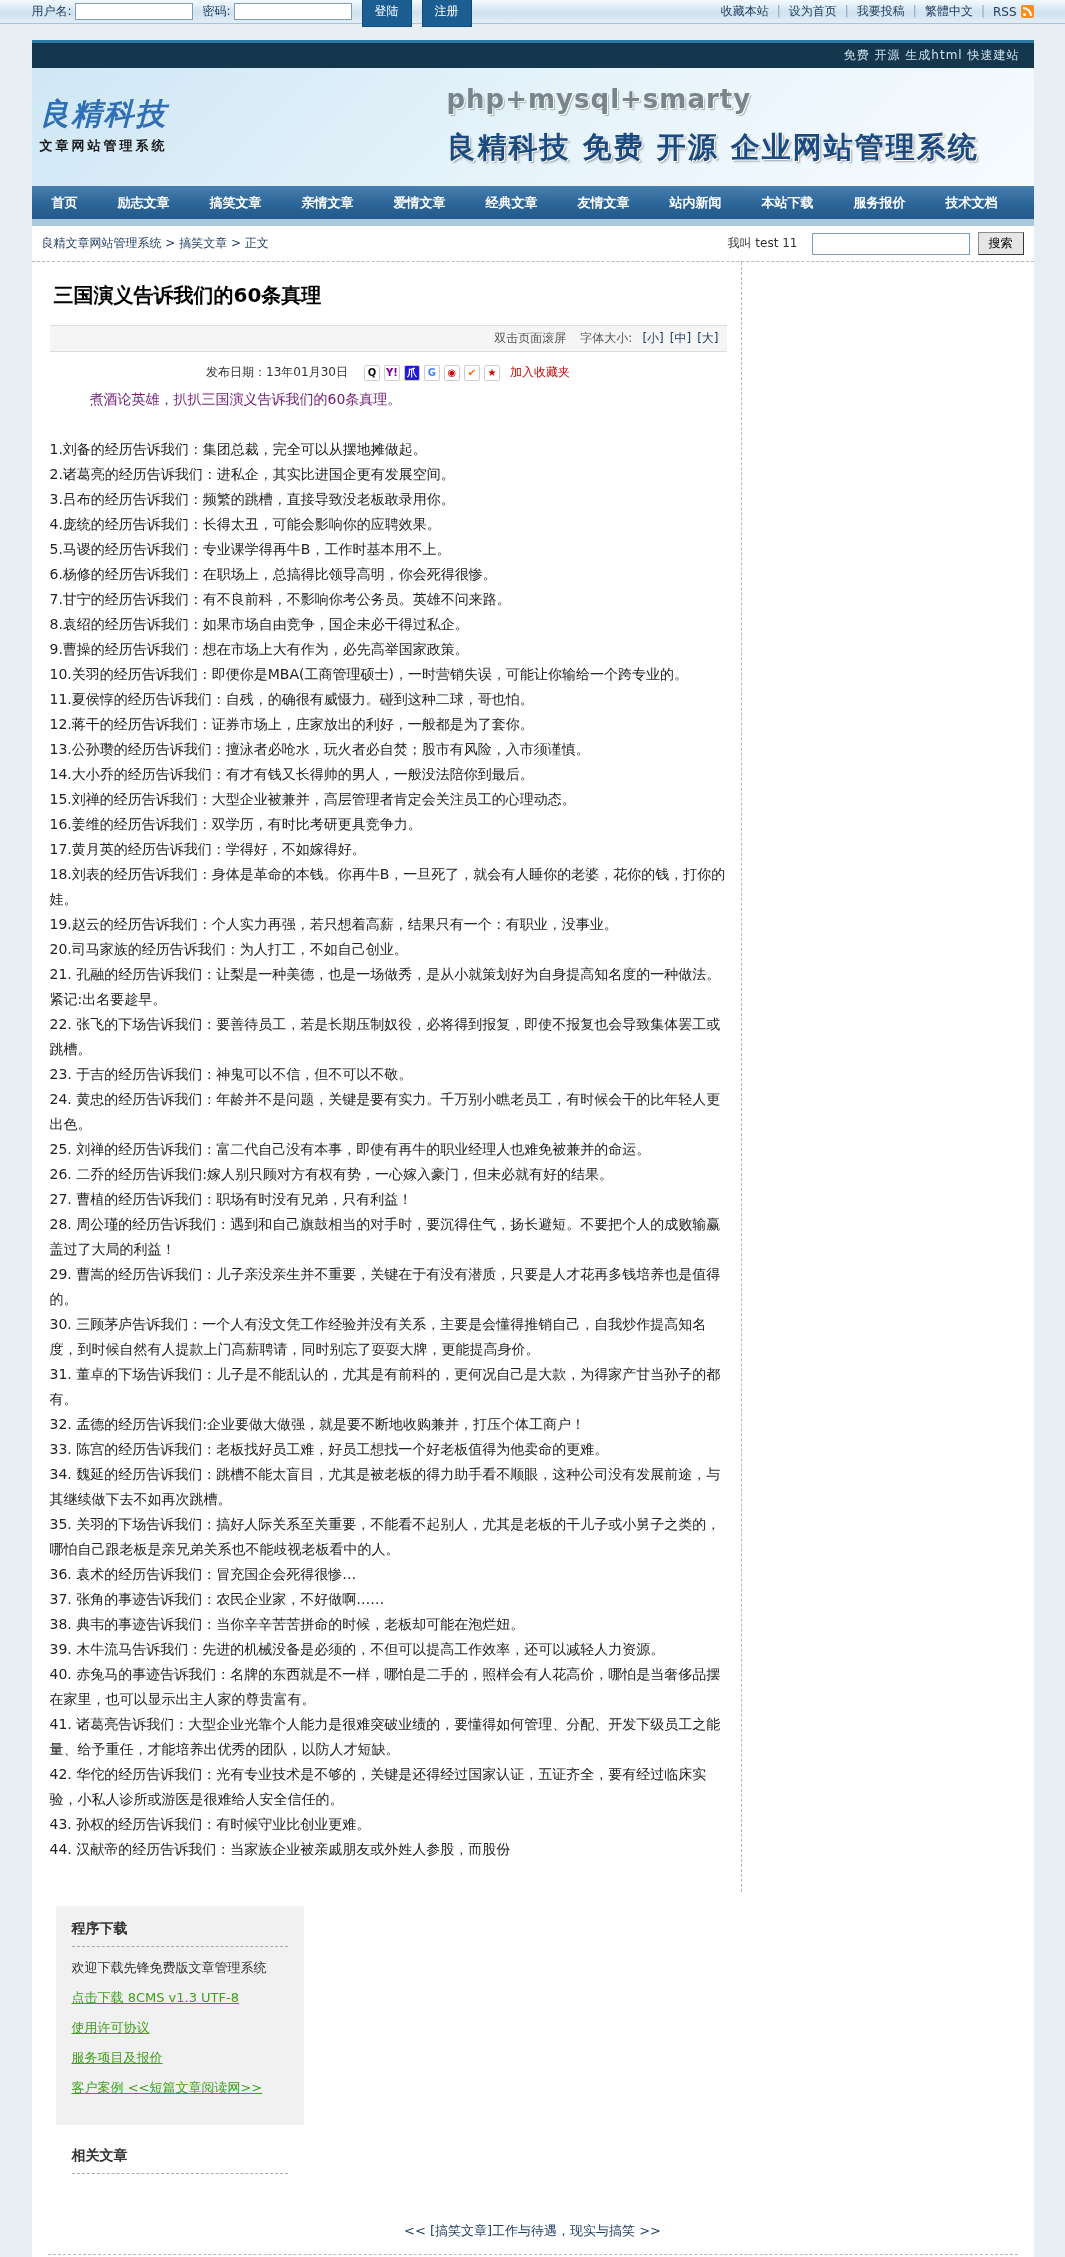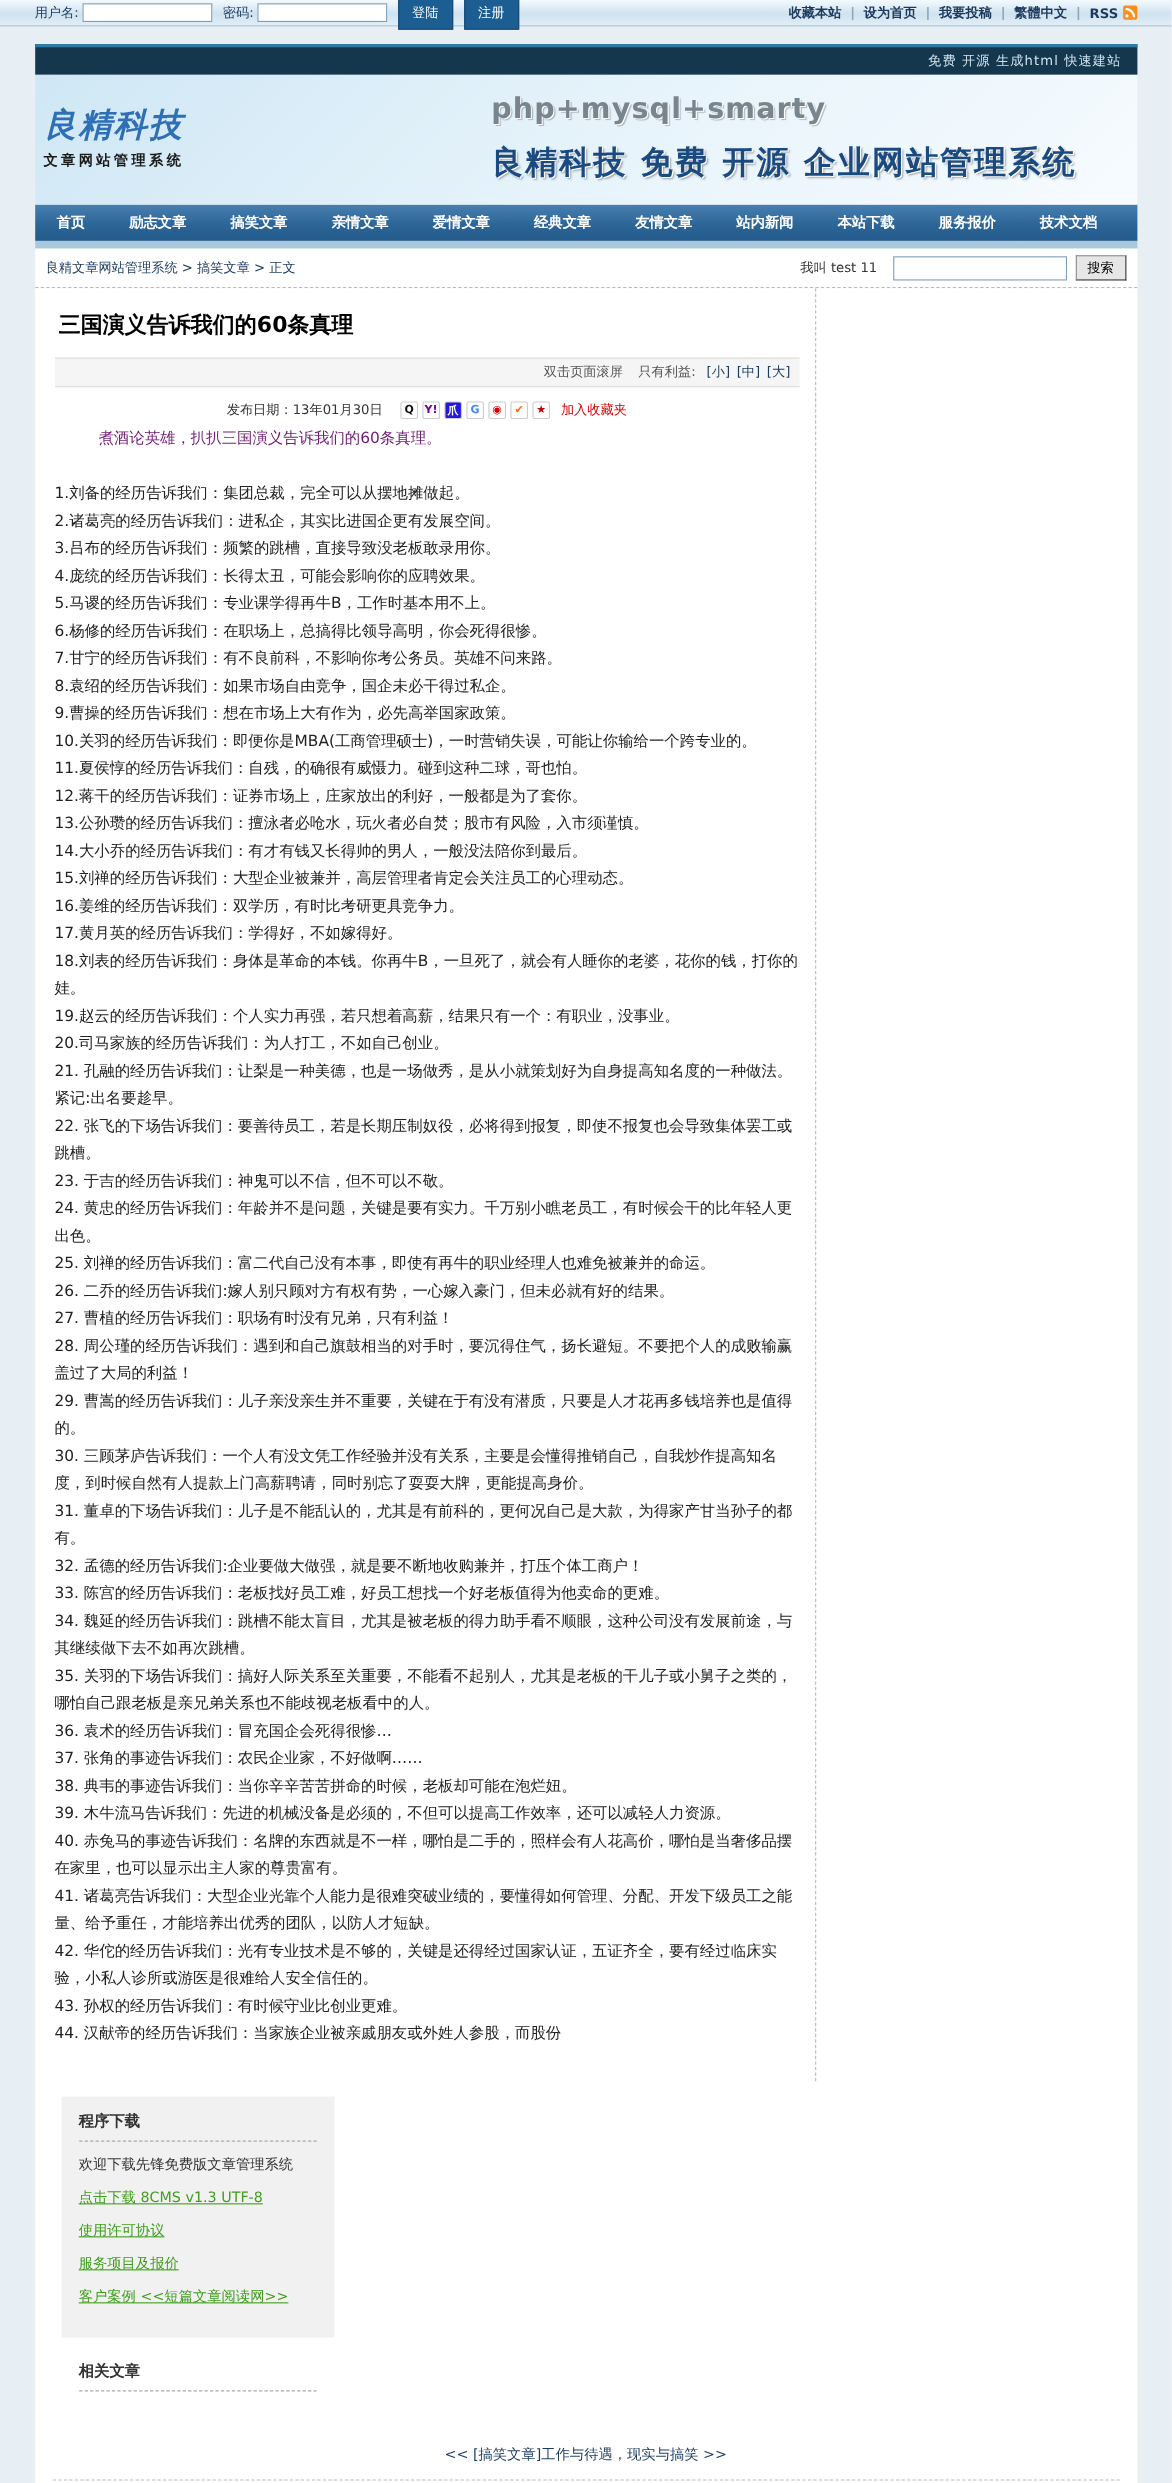--- a/index.html
+++ b/index.html
@@ -7,21 +7,21 @@
   body { width:1065px; margin:0 auto; min-height:2257px; }
   a { text-decoration:none; cursor:pointer; }
 
   
   .topbar { width:100%; height:24px; background:linear-gradient(180deg,#f3fafe 0%,#cfe2ef 55%,#e2eef7 100%); border-bottom:1px solid #a9c4d8; }
   .topbar-inner { width:1002px; margin:0 auto; height:100%; display:flex; align-items:center; font-size:12px; color:#1c3a5e; }
   .topbar-inner label { margin-right:3px; }
   .tb-input { width:118px; height:17px; border:1px solid #7f9db9; background:#fff; margin-right:10px; font-size:12px; padding:0 2px; }
   .tb-btn { height:31px; background:#1c5d92; color:#fff; border:1px solid #144a77; font-size:12px; padding:0 12px; margin-right:10px; cursor:pointer; }
   .tb-links { margin-left:auto; display:flex; align-items:center; }
-  .tb-links .toplink { color:#1c3a5e; font-size:12px;font-weight:bold; }
+  .tb-links .toplink { color:#1c3a5e; font-size:12px; }
   .tb-links .toplink:not(:last-child)::after { content:"|"; color:#8aa4bb; margin:0 8px; }
   .rss-icon { width:13px; height:13px; background:#f78f1e; border-radius:2px; display:inline-block; position:relative; margin-left:4px; }
   .rss-icon::before { content:""; position:absolute; left:2px; bottom:2px; width:3px; height:3px; background:#fff; border-radius:50%; }
   .rss-icon::after { content:""; position:absolute; left:2px; bottom:2px; width:7px; height:7px; border:2px solid #fff; border-left:none; border-bottom:none; border-radius:0 100% 0 0; }
 
   
   .page { width:1002px; margin:16px auto 0; }
 
   
   .header-topbar { height:28px; background:#14374e; border-top:3px solid #2e7aa6; display:flex; align-items:center; justify-content:flex-end; }
@@ -152,21 +152,21 @@
   </div>
 
   <div class="content">
     <div class="columns">
 
       <div class="main-col">
         <h1 class="art-title">三国演义告诉我们的60条真理</h1>
 
         <div class="meta-bar">
           <span>双击页面滚屏</span>
-          <span class="meta-sep">只有利益:</span>
+          <span class="meta-sep">字体大小:</span>
           <span>
             
           <a class="sz">[小]</a><a class="sz">[中]</a><a class="sz">[大]</a></span>
         </div>
 
         <div class="publish-row">
           <span>发布日期：</span>
           <span>13年01月30日</span>
           <span class="share-icons">
 

